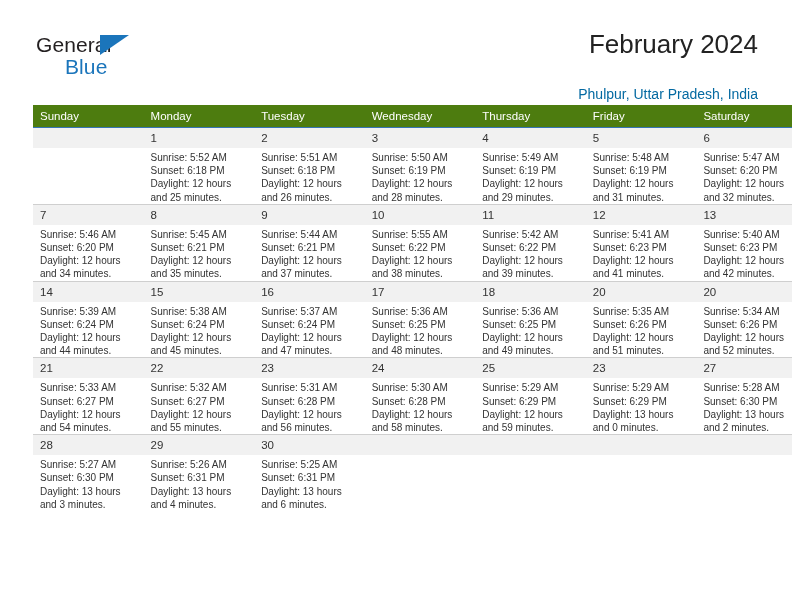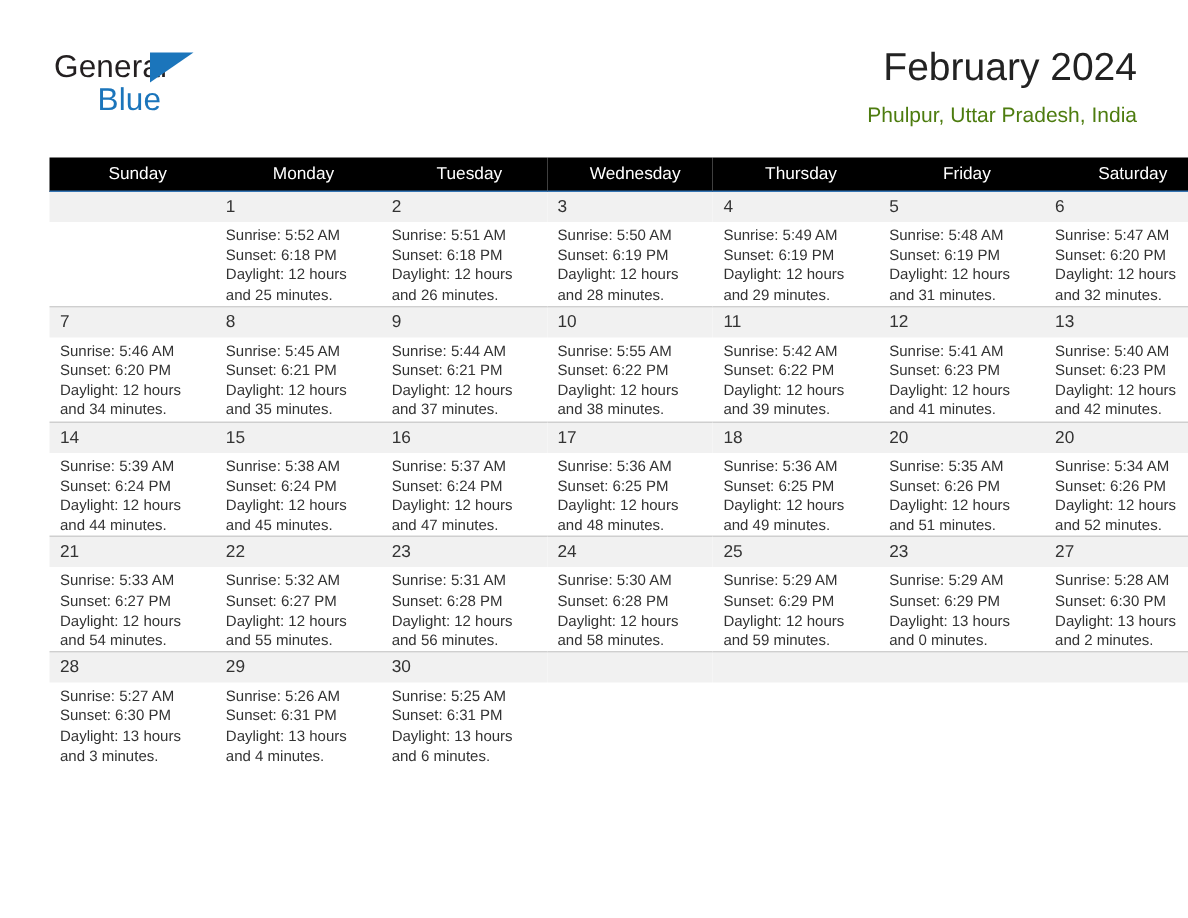--- a/index.html
+++ b/index.html
@@ -70,44 +70,44 @@
     text-align: right;
   }
   .cal-title {
     font-size: 26px;
     color: #222222;
     line-height: 32px;
     white-space: nowrap;
   }
   .cal-subtitle {
     font-size: 14px;
-    color: #4d7c0f;
+    color: #0369a1;
     line-height: 20px;
-    margin-top: 6px;
+    margin-top: 24px;
     white-space: nowrap;
   }
 
   
   .calendar {
     position: absolute;
     left: 33px;
     top: 105px;
     width: 725px;
   }
   table.cal {
     border-collapse: collapse;
     table-layout: fixed;
     width: 725px;
   }
   table.cal th {
-    background: #000000;
+    background: #4d7c0f;
     color: #ffffff;
     font-size: 11.5px;
     font-weight: normal;
-    text-align: center;
+    text-align: left;
     padding: 4px 0 4px 7px;
     height: 14px;
     width: 103.57px;
     border: none;
   }
   tr.week-row td {
     vertical-align: top;
     padding: 0;
     border-top: 1px solid #3575b4;
     border-bottom: 1px solid #cfcfcf;

